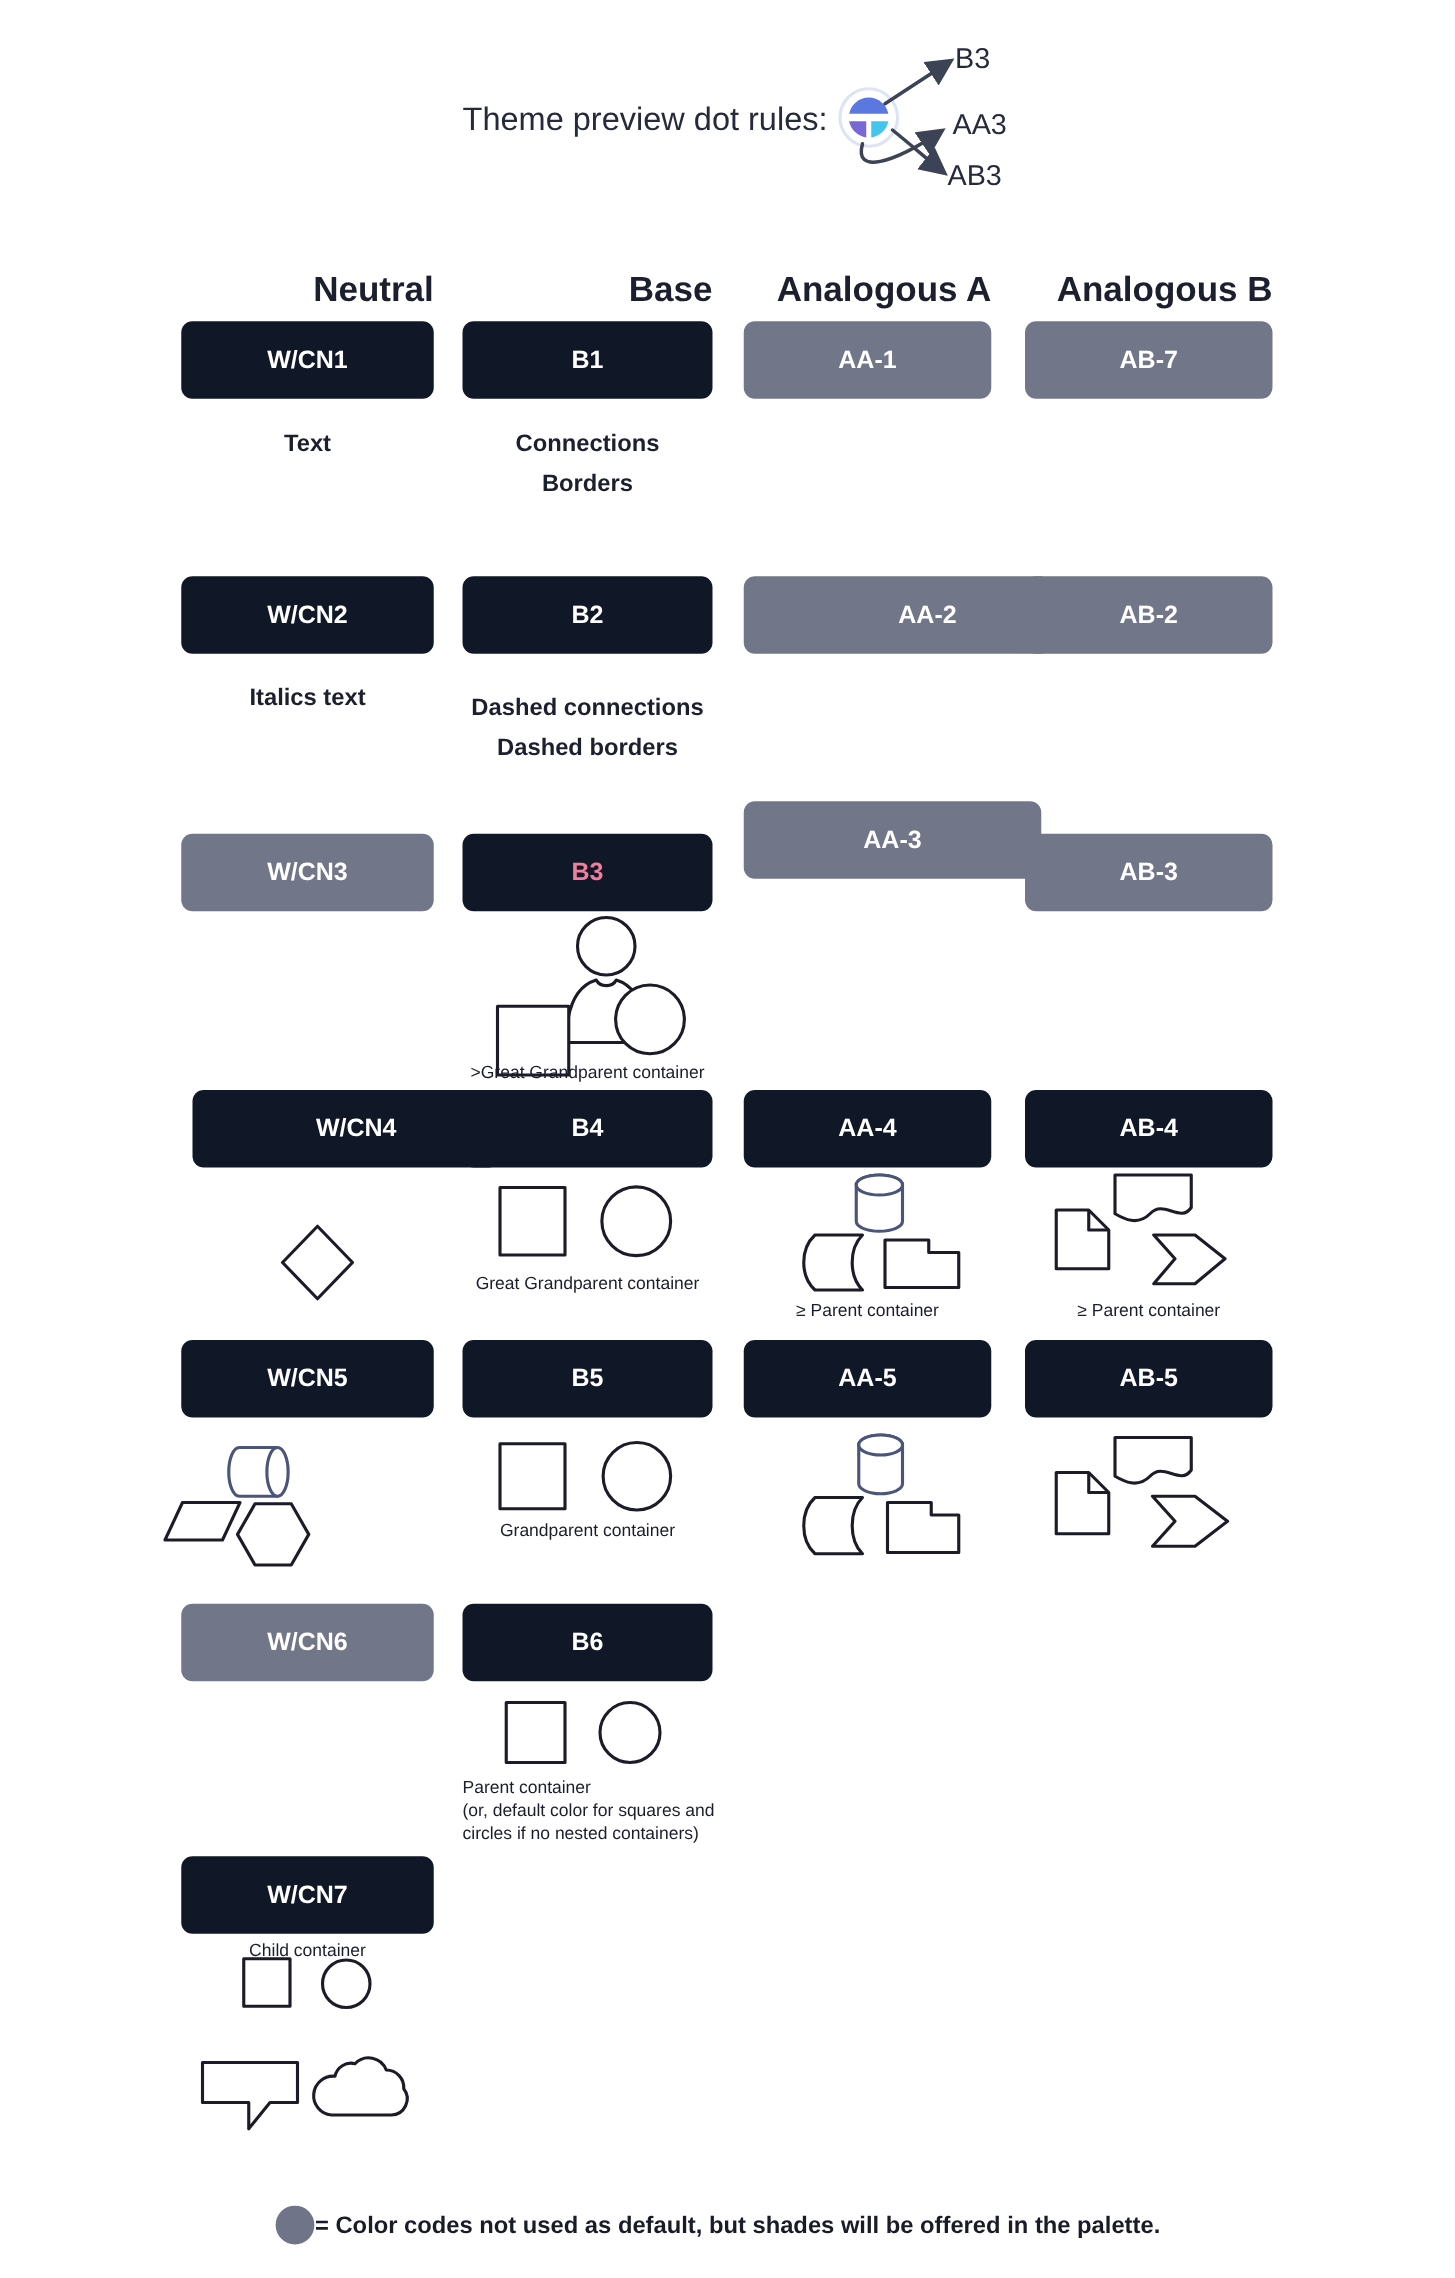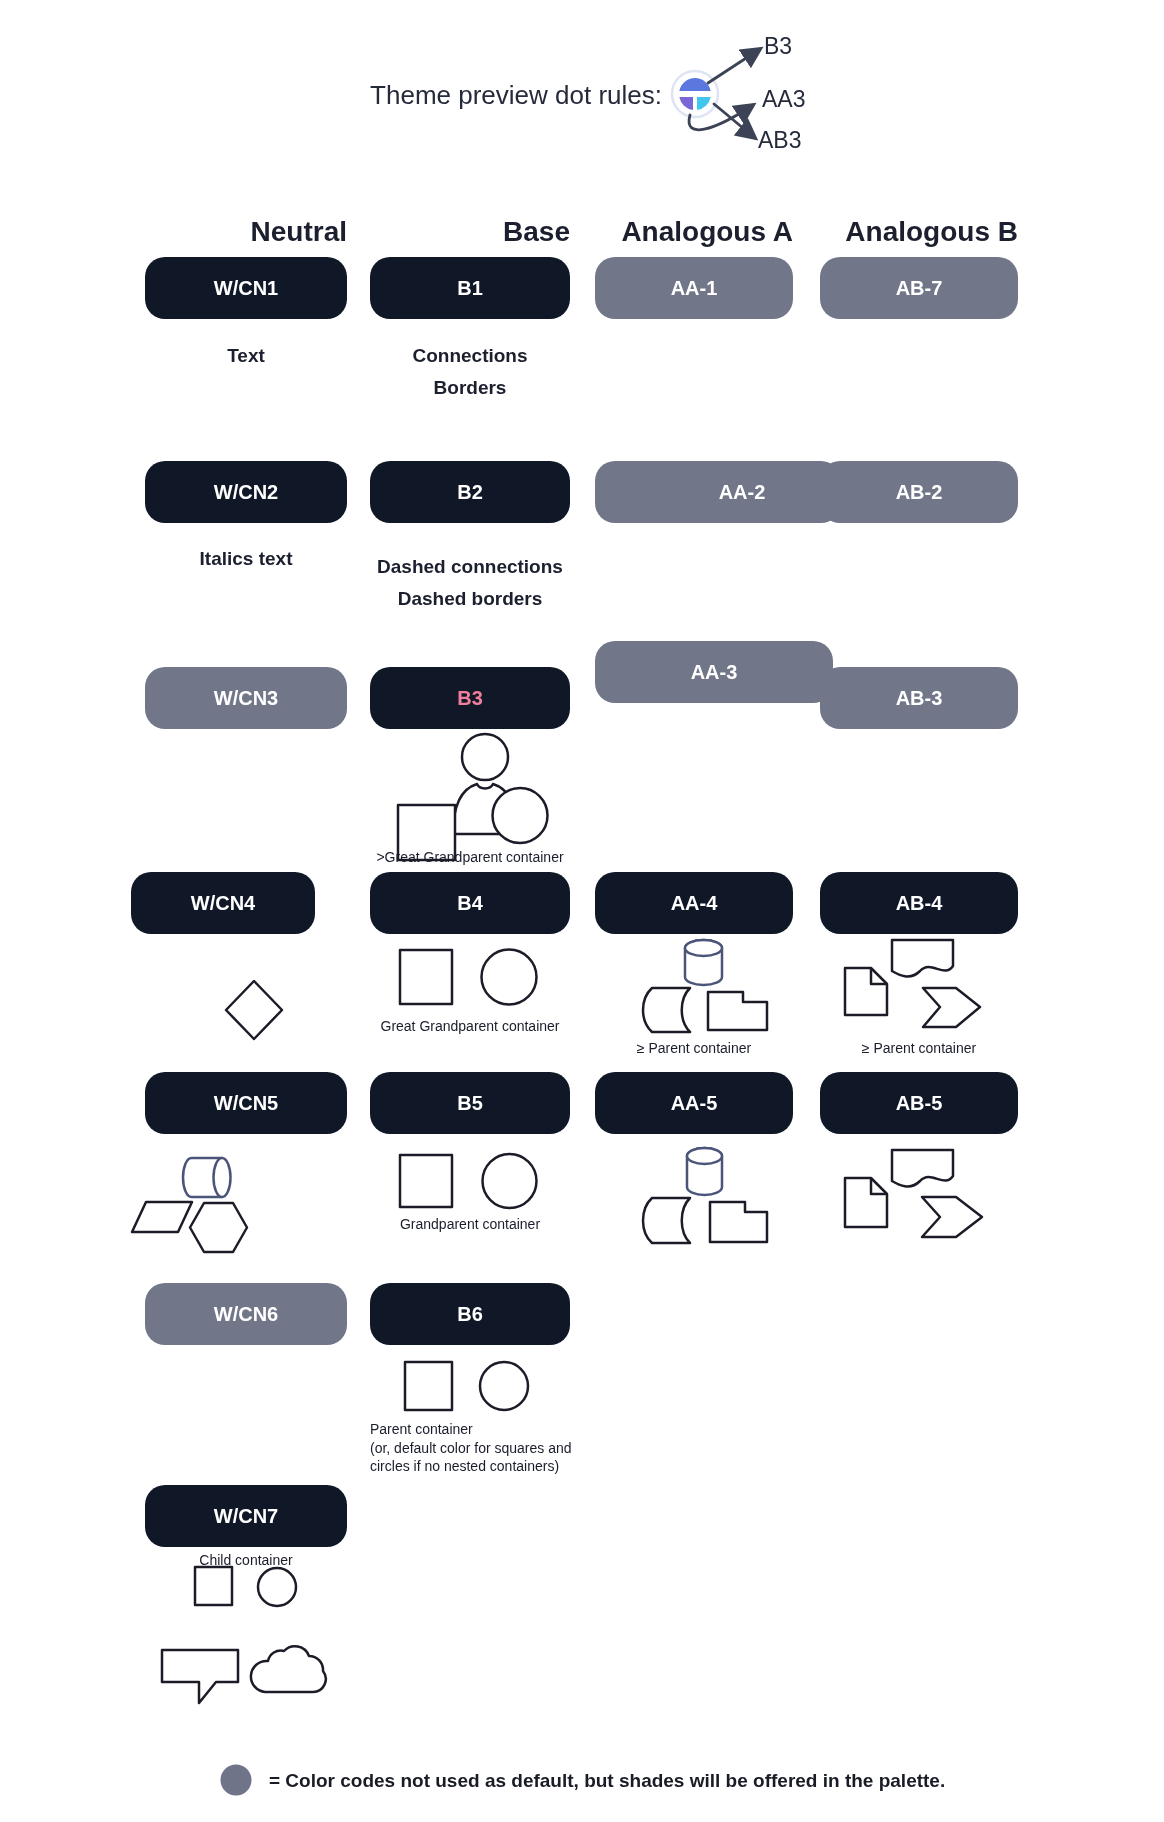--- a/index.html
+++ b/index.html
@@ -3,21 +3,21 @@
 <meta charset="utf-8">
 <style>
   html,body{margin:0;padding:0;background:#ffffff;}
   #page{position:relative;width:1164px;height:1822px;background:#ffffff;overflow:hidden;
         font-family:"Liberation Sans","DejaVu Sans",sans-serif;color:#1b1e2b;}
   .abs{position:absolute;}
   #shape-layer{position:absolute;left:0;top:0;width:1164px;height:1822px;}
   .title{font-size:26px;font-weight:500;color:#262b3b;text-align:right;}
   .dot-label{font-size:23px;font-weight:400;color:#262b3b;}
   .col-header{font-size:28px;font-weight:700;color:#1b1f2e;text-align:right;}
-  .swatch{height:62px;border-radius:20px;line-height:62px;text-align:center;
+  .swatch{height:62px;border-radius:9px;line-height:62px;text-align:center;
           font-size:20px;font-weight:700;color:#ffffff;}
   .swatch.dark{background:#101828;}
   .swatch.gray{background:#727689;}
   .swatch.pink-text{color:#ef7f9d;}
   .note{font-size:19px;font-weight:700;color:#1b1f2e;text-align:center;line-height:24px;}
   .small-label{font-size:14px;font-weight:400;color:#1a1d2b;text-align:center;line-height:17px;}
   .small-label.left{text-align:left;}
   .footer-note{font-size:19px;font-weight:700;color:#191c26;line-height:30px;}
 </style>
 </head>
@@ -136,21 +136,21 @@
   <div class="abs note" style="left:145px;top:547px;width:202px;">Italics text</div>
   <div class="abs note" style="left:370px;top:555px;width:200px;">Dashed connections</div>
   <div class="abs note" style="left:370px;top:587px;width:200px;">Dashed borders</div>
 
   <div class="abs swatch gray" style="left:145px;top:667px;width:202px;">W/CN3</div>
   <div class="abs swatch dark pink-text" style="left:370px;top:667px;width:200px;">B3</div>
   <div class="abs swatch gray" style="left:595px;top:641px;width:238px;">AA-3</div>
   <div class="abs swatch gray" style="left:820px;top:667px;width:198px;">AB-3</div>
   <div class="abs small-label" style="left:345px;top:849px;width:250px;">&gt;Great Grandparent container</div>
 
-  <div class="abs swatch dark" style="left:131px;top:872px;width:184px;">W/CN4</div>
+  <div class="abs swatch dark" style="left:154px;top:872px;width:230px;padding-left:16px;">W/CN4</div>
   <div class="abs swatch dark" style="left:370px;top:872px;width:200px;">B4</div>
   <div class="abs swatch dark" style="left:595px;top:872px;width:198px;">AA-4</div>
   <div class="abs swatch dark" style="left:820px;top:872px;width:198px;">AB-4</div>
   <div class="abs small-label" style="left:345px;top:1018px;width:250px;">Great Grandparent container</div>
   <div class="abs small-label" style="left:595px;top:1040px;width:198px;">≥ Parent container</div>
   <div class="abs small-label" style="left:820px;top:1040px;width:198px;">≥ Parent container</div>
 
   <div class="abs swatch dark" style="left:145px;top:1072px;width:202px;">W/CN5</div>
   <div class="abs swatch dark" style="left:370px;top:1072px;width:200px;">B5</div>
   <div class="abs swatch dark" style="left:595px;top:1072px;width:198px;">AA-5</div>
@@ -159,15 +159,15 @@
 
   <div class="abs swatch gray" style="left:145px;top:1283px;width:202px;">W/CN6</div>
   <div class="abs swatch dark" style="left:370px;top:1283px;width:200px;">B6</div>
   <div class="abs small-label left" style="left:370px;top:1421px;width:280px;">Parent container</div>
   <div class="abs small-label left" style="left:370px;top:1440px;width:280px;">(or, default color for squares and</div>
   <div class="abs small-label left" style="left:370px;top:1458px;width:280px;">circles if no nested containers)</div>
 
   <div class="abs swatch dark" style="left:145px;top:1485px;width:202px;">W/CN7</div>
   <div class="abs small-label" style="left:145px;top:1552px;width:202px;">Child container</div>
 
-  <div class="abs footer-note" style="left:269px;top:1766px;width:860px;">= Color codes not used as default, but shades will be offered in the palette.</div>
+  <div class="abs footer-note" style="left:252px;top:1766px;width:860px;">= Color codes not used as default, but shades will be offered in the palette.</div>
 
 </div>
 
 </body></html>

